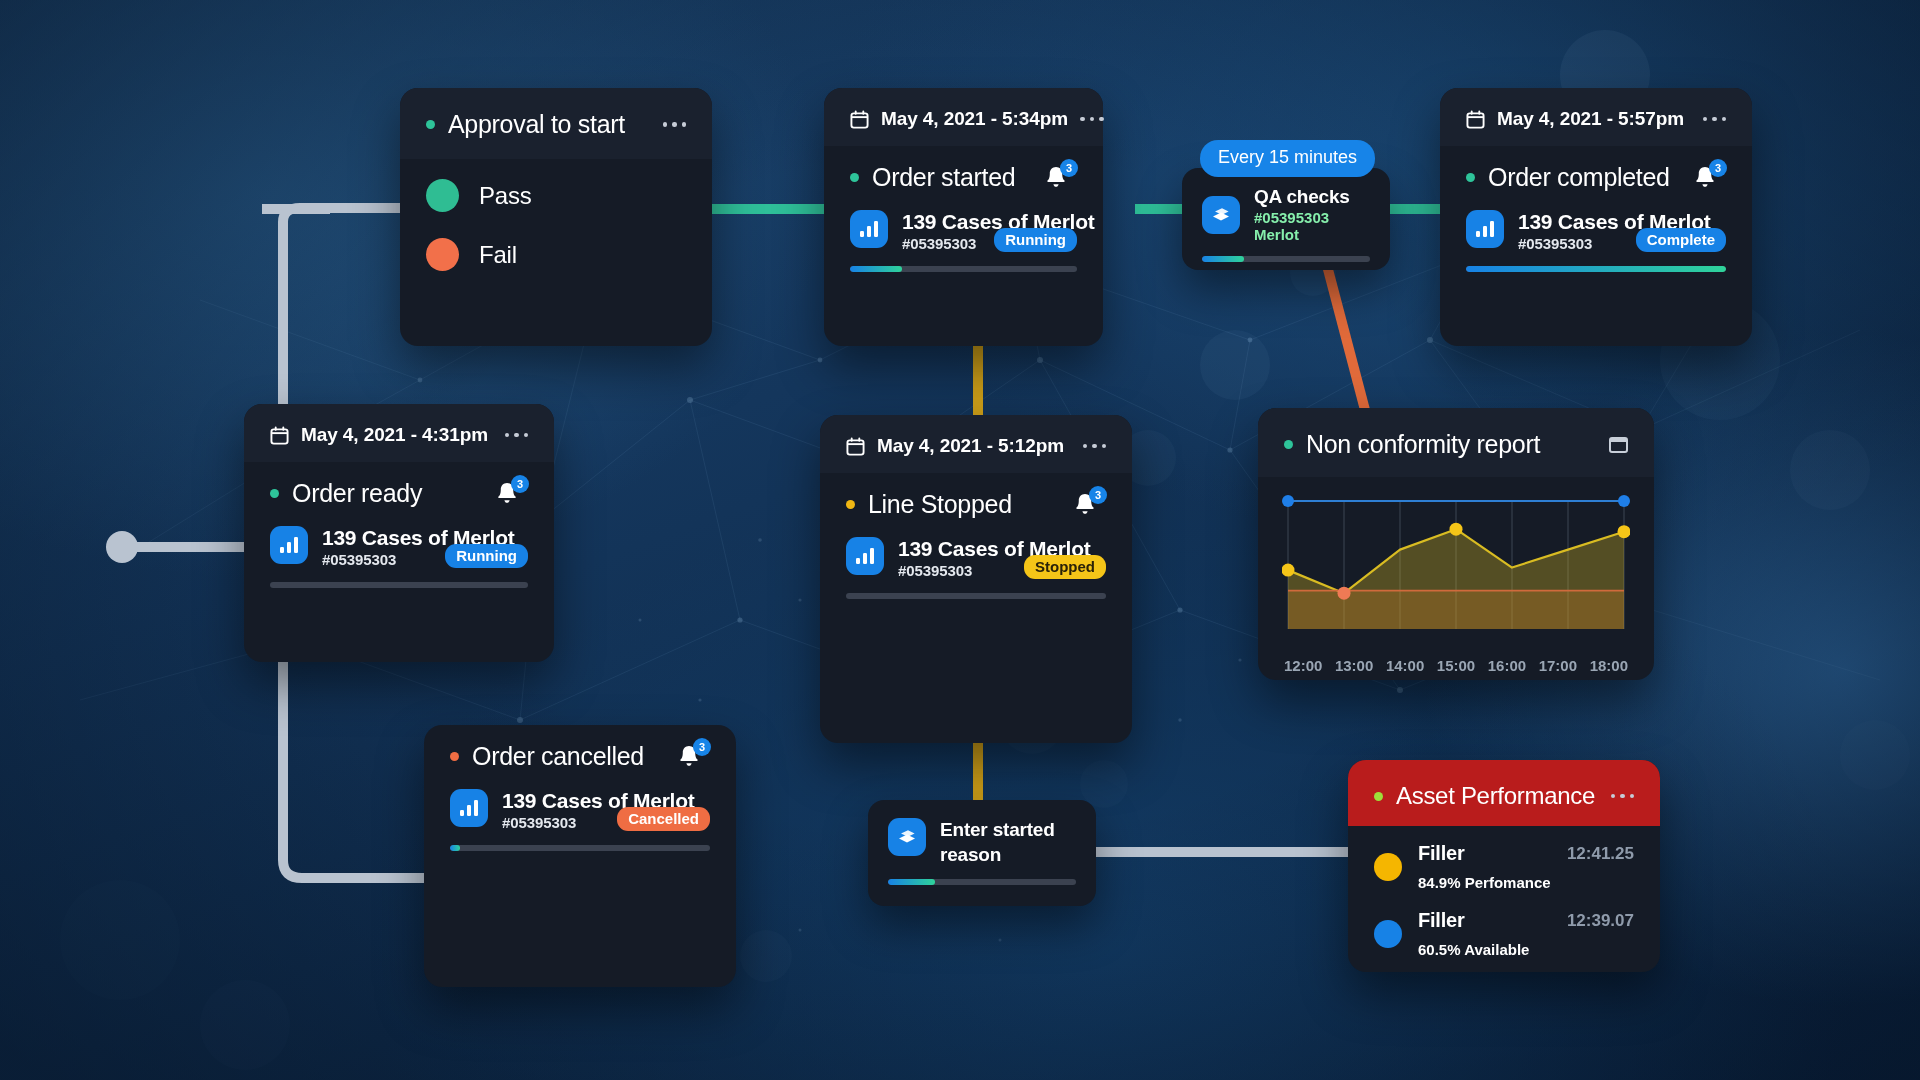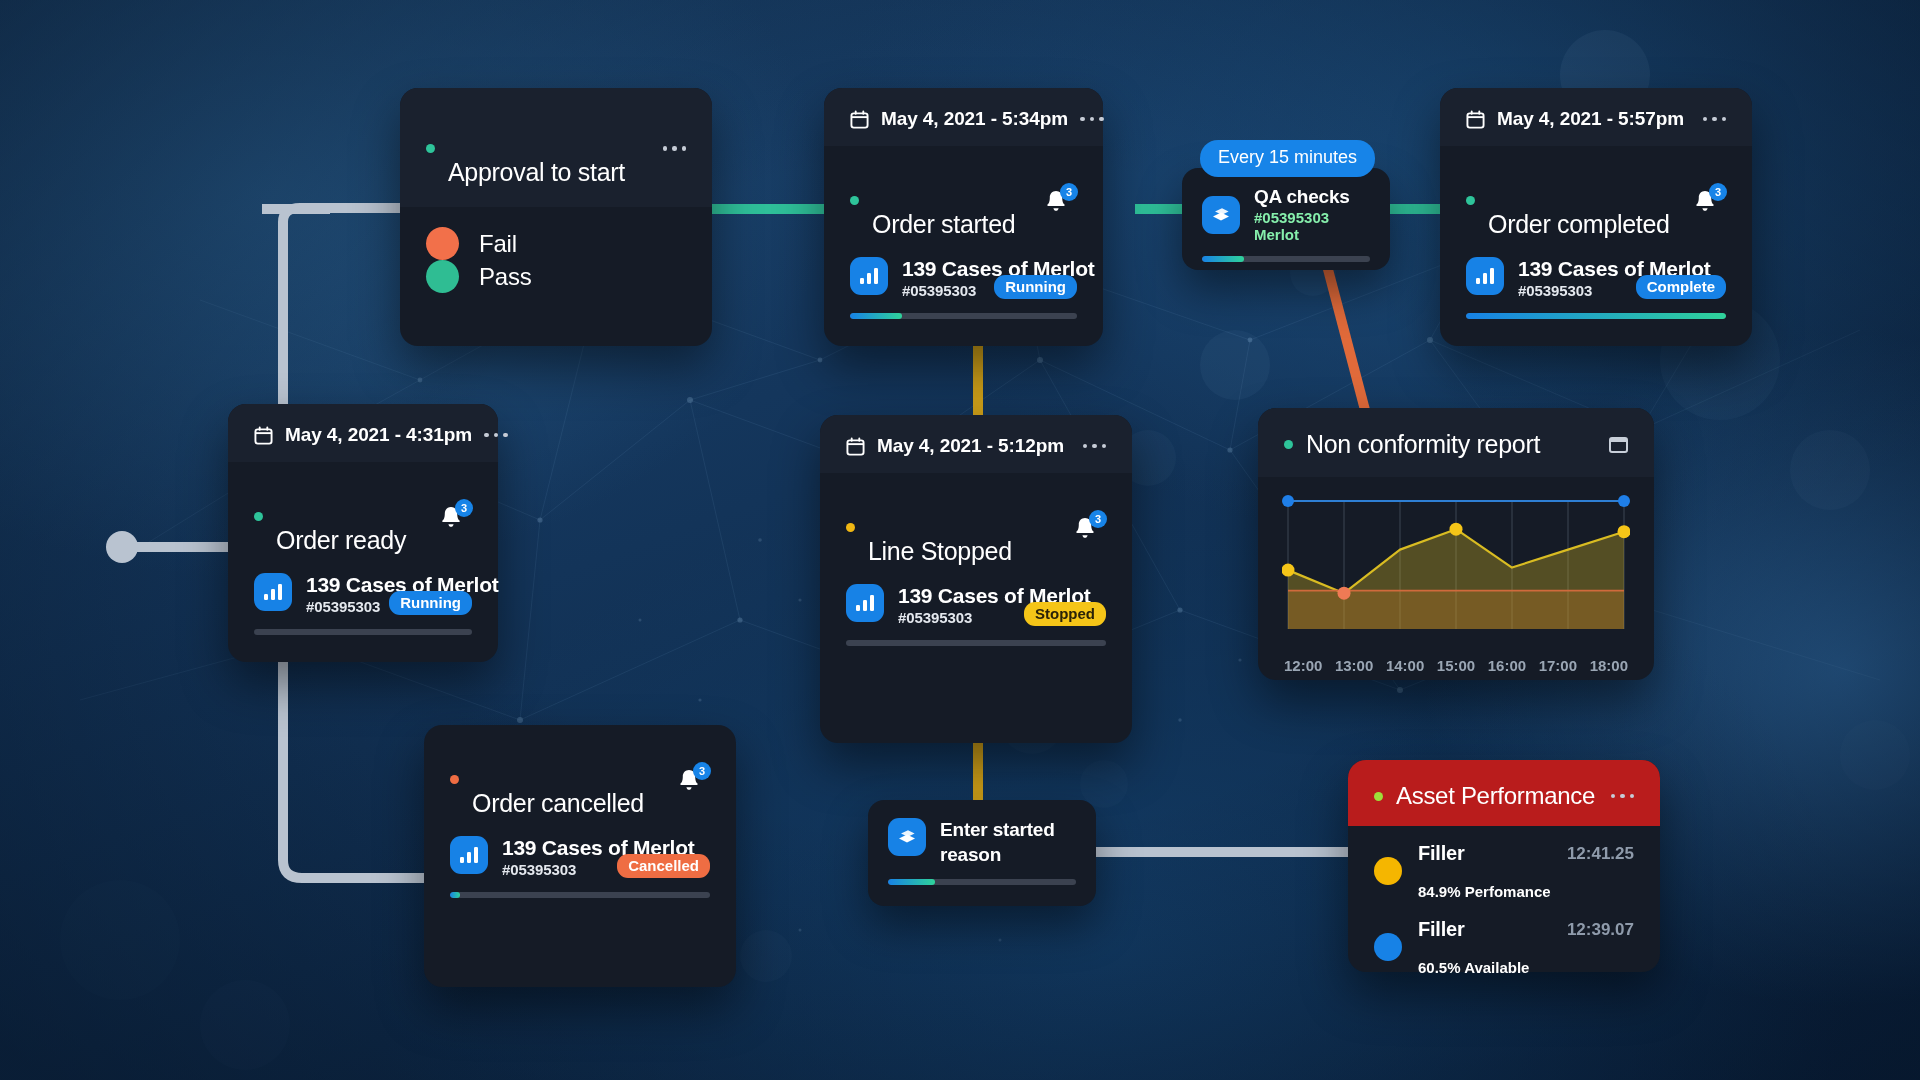--- a/index.html
+++ b/index.html
@@ -42,21 +42,21 @@
     background:#1a212e;
     border-radius:18px 18px 0 0;
   }
   .cal-ic { width:19px; height:19px; flex:0 0 auto; }
   .head-date { color:#fff; font-size:19px; font-weight:bold; letter-spacing:-.1px; white-space:nowrap; }
   .dots { margin-left:auto; display:flex; gap:5px; }
   .dots i { width:4.5px; height:4.5px; border-radius:50%; background:#c6ccd6; display:block; }
   .card-body { padding:16px 26px 22px 26px; }
   .status-row { display:flex; align-items:center; gap:13px; }
   .sdot { width:9px; height:9px; border-radius:50%; flex:0 0 auto; }
-  .stitle { color:#fff; font-size:25px; font-weight:400; letter-spacing:-.3px; white-space:nowrap;margin-top:48px; }
+  .stitle { color:#fff; font-size:25px; font-weight:400; letter-spacing:-.3px; white-space:nowrap; }
   .bell-wrap { margin-left:auto; position:relative; width:34px; height:30px; }
   .bell-ic { width:24px; height:26px; position:absolute; left:1px; top:3px; }
   .bell-badge {
     position:absolute; right:-1px; top:-3px;
     min-width:18px; height:18px; border-radius:9px;
     background:#1784e8; color:#fff; font-size:11px; font-weight:bold;
     display:flex; align-items:center; justify-content:center; padding:0 4px;
   }
   .order-row { display:flex; align-items:flex-start; gap:14px; margin-top:18px; }
   .app-ic { width:38px; height:38px; border-radius:11px; background:#1782e6; flex:0 0 auto;
@@ -97,21 +97,21 @@
   .axis-row { display:flex; justify-content:space-between; padding:8px 2px 0 2px; }
   .axis-row span { color:#9aa6b4; font-size:15px; font-weight:bold; }
   
   .ap-head { display:flex; align-items:center; gap:13px; padding:22px 26px 16px 26px;
              background:#b91c1c; border-radius:18px 18px 0 0; }
   .ap-title { color:#fff; font-size:24px; letter-spacing:-.3px; }
   .ap-row { display:flex; align-items:center; gap:16px; padding:6px 26px 6px 26px; }
   .ap-circ { width:28px; height:28px; border-radius:50%; flex:0 0 auto; }
   .ap-main { flex:1 1 auto; }
   .ap-name { color:#fff; font-size:20px; font-weight:bold; letter-spacing:-.2px; }
-  .ap-sub { color:#fff; font-size:15px; font-weight:bold; margin-top:18px; }
+  .ap-sub { color:#fff; font-size:15px; font-weight:bold; margin-top:9px; }
   .ap-time { color:#8f9bab; font-size:17px; font-weight:bold; align-self:flex-start; margin-top:2px; }
 </style>
 </head>
 <body>
 
 <div id="bg">
   <div class="bg-base"></div>
   <svg class="bg-net" viewBox="0 0 1920 1080" preserveAspectRatio="none">
     <g stroke="#8fc0ea" stroke-width="0.8" opacity="0.22" fill="none">
       <path d="M120 560 L330 430 L540 520 L690 400 L880 470 L1040 360 L1230 450 L1430 340 L1640 430 L1860 330"></path>
@@ -218,32 +218,32 @@
   <div class="approve-head">
     <span class="sdot" id="approvalDot" style="background: rgb(46, 196, 154);"></span>
     <span class="stitle">Approval to start</span>
     <span class="dots">
         <i></i>
         <i></i>
         <i></i>
       </span>
   </div>
   <div style="padding-top:20px;">
+    <div class="approve-opt" style="margin-bottom:26px;">
+      <span class="big-dot" id="passDot" style="background: rgb(47, 189, 147);"></span>
+      <span class="opt-lbl">Pass</span>
+    </div>
     <div class="approve-opt">
       <span class="big-dot" id="failDot" style="background: rgb(242, 112, 74);"></span>
       <span class="opt-lbl">Fail</span>
     </div>
-    <div class="approve-opt" style="margin-bottom:26px;">
-      <span class="big-dot" id="passDot" style="background: rgb(47, 189, 147);"></span>
-      <span class="opt-lbl">Pass</span>
-    </div>
-  </div>
-</div>
-
-<div class="card" style="left:228px;top:404px;width:270px;height:258px;">
+  </div>
+</div>
+
+<div class="card" style="left:244px;top:404px;width:310px;height:258px;">
   <div class="card-head">
     <svg class="cal-ic" viewBox="0 0 20 20">
       <rect x="1.5" y="3.5" width="17" height="15" rx="2.5" fill="none" stroke="#fff" stroke-width="2"></rect>
       <path d="M1.5 7.5 H18.5" stroke="#fff" stroke-width="2"></path>
       <path d="M6 1.5 V4 M14 1.5 V4" stroke="#fff" stroke-width="2" stroke-linecap="round"></path>
     </svg>
     <span class="head-date">May 4, 2021 - 4:31pm</span>
     <span class="dots">
         <i></i>
         <i></i>

